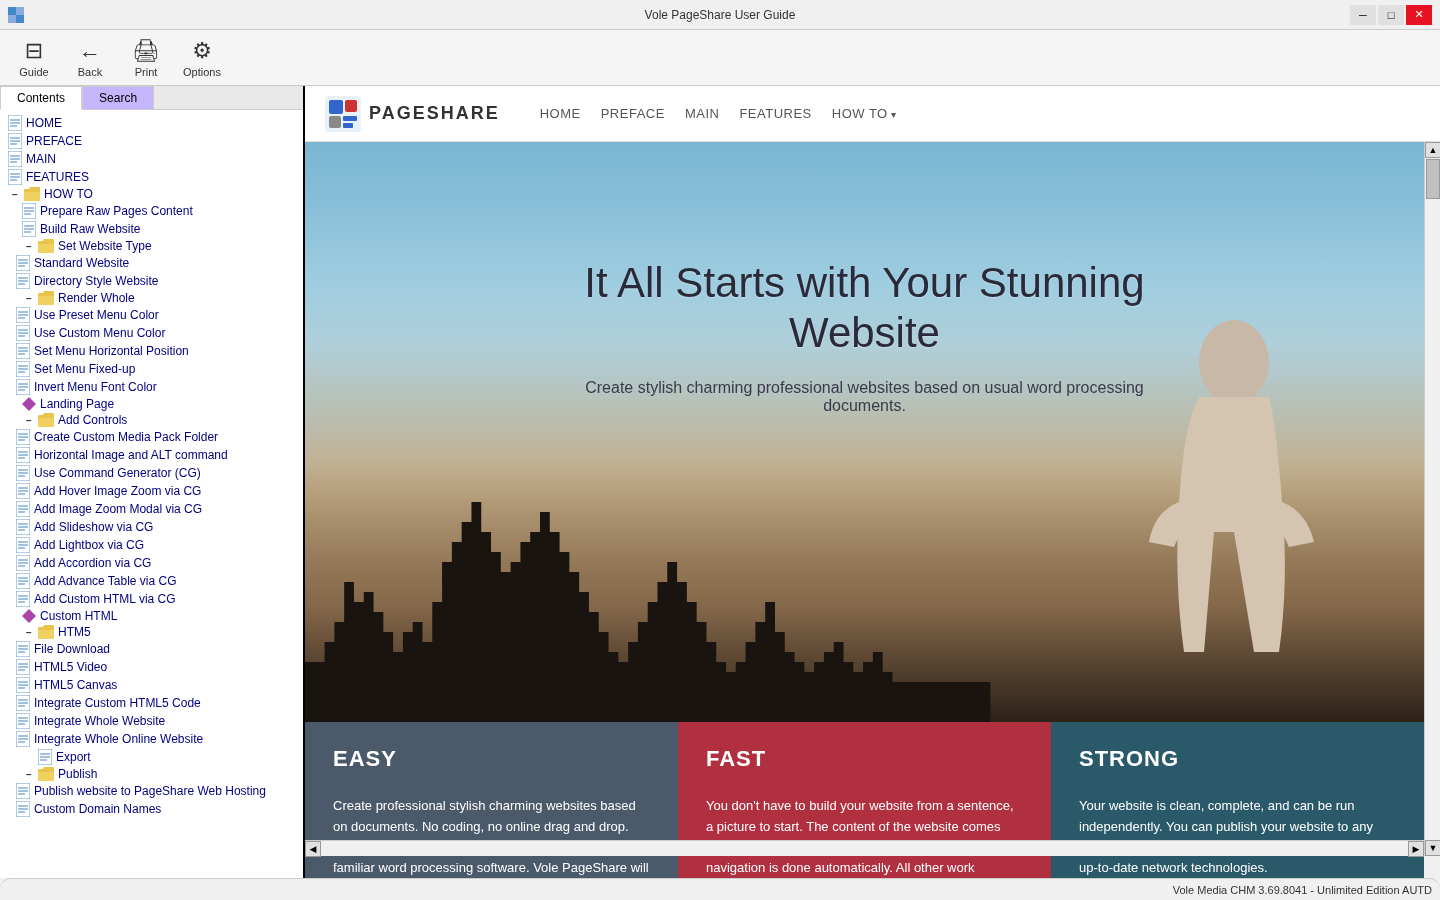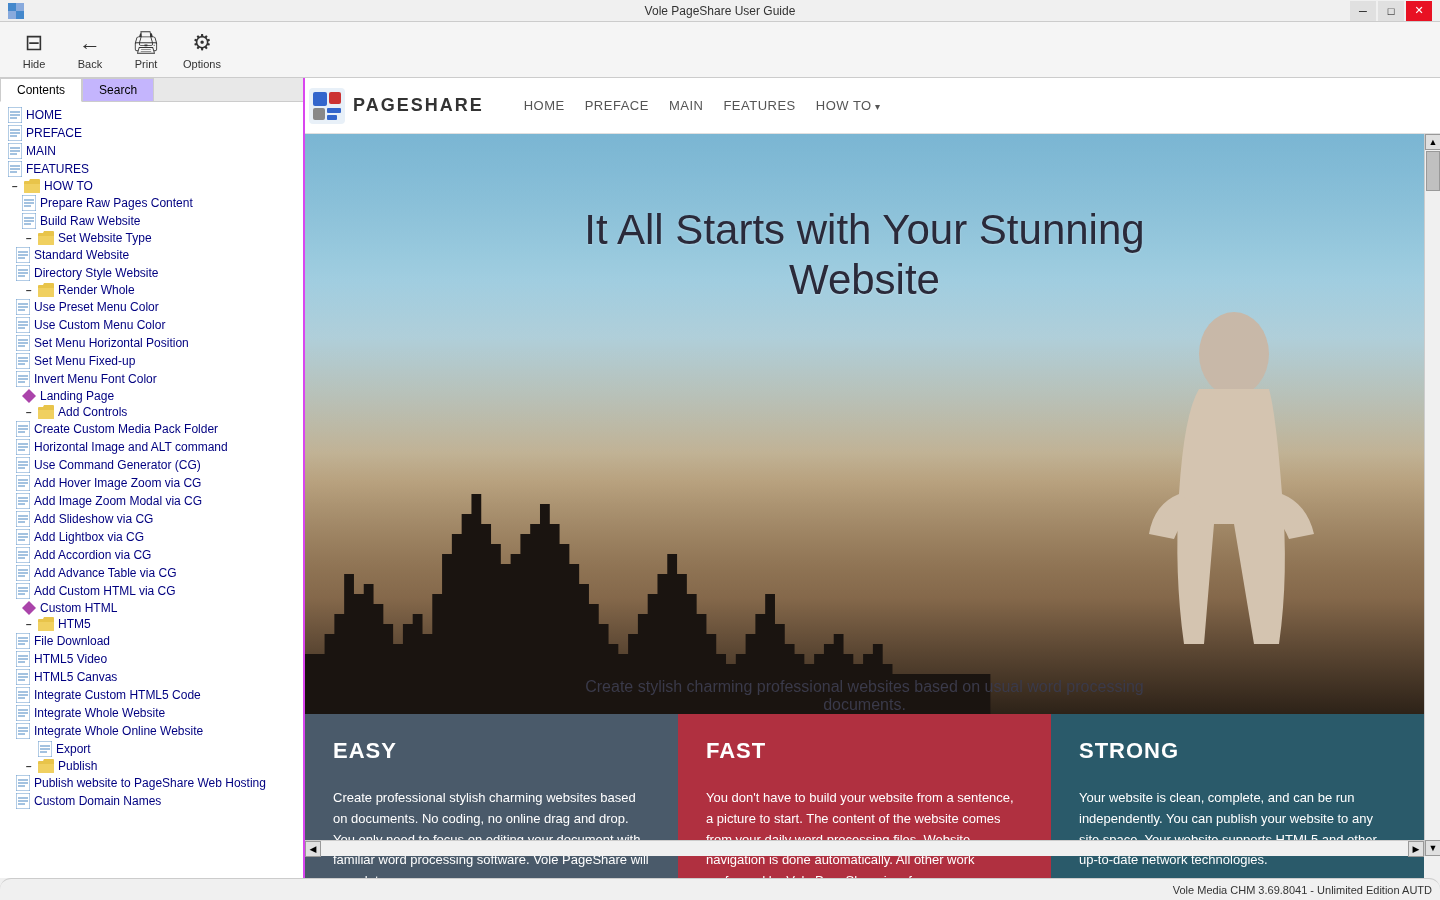--- a/index.html
+++ b/index.html
@@ -1,21 +1,21 @@
 <!DOCTYPE html>
 <html><head>
   <meta charset="utf-8">
   <style>
     * { margin: 0; padding: 0; box-sizing: border-box; }
     body { font-family: 'Segoe UI', Arial, sans-serif; font-size: 13px; background: #f0f0f0; width: 1440px; height: 900px; overflow: hidden; display: flex; flex-direction: column; }
 
     
     .title-bar {
       background: #f0f0f0;
-      height: 22px;
+      height: 30px;
       display: flex;
       align-items: center;
       justify-content: space-between;
       padding: 0 8px;
       border-bottom: 1px solid #ccc;
       user-select: none;
       gap: 25px;
     }
     .title-bar-title {
       position: absolute;
@@ -73,21 +73,21 @@
       display: flex;
       flex: 1;
       overflow: hidden;
     }
 
     
     .left-panel {
       width: 305px;
       min-width: 305px;
       background: white;
-      border-right: 2px solid #d946ef;
+      border-right: 2px solid #000000;
       display: flex;
       flex-direction: column;
       overflow: hidden;
     }
     .panel-tabs {
       display: flex;
       background: #e8e8e8;
       border-bottom: 1px solid #ccc;
     }
     .panel-tab {
@@ -133,21 +133,21 @@
       overflow: hidden;
       position: relative;
     }
 
     
     .site-header {
       background: white;
       height: 56px;
       display: flex;
       align-items: center;
-      padding: 0 4px;
+      padding: 0 20px;
       border-bottom: 1px solid #e0e0e0;
       gap: 24px;
     }
     .site-logo {
       display: flex;
       align-items: center;
       gap: 8px;
       margin-right: 16px;
     }
     .logo-text {
@@ -171,22 +171,22 @@
 
     
     .hero-section {
       position: relative;
       height: 580px;
       overflow: hidden;
       background: linear-gradient(to bottom, #87ceeb 0%, #b0d4e8 30%, #d4b896 70%, #c8a87a 100%);
       display: flex;
       flex-direction: column;
       align-items: center;
-      justify-content: space-between;
-      padding-top: 71px;
+      justify-content: flex-start;
+      padding-top: 116px;
     }
     .hero-bg {
       position: absolute;
       inset: 0;
       background: linear-gradient(180deg, #7eb8d4 0%, #9ecde0 20%, #b8d8e8 35%, #c4b090 60%, #a89070 75%, #8a7060 100%);
     }
     .hero-title {
       position: relative;
       font-size: 42px;
       font-weight: 300;
@@ -275,21 +275,21 @@
   <div class="title-bar-controls">
     <button class="title-btn">─</button>
     <button class="title-btn">□</button>
     <button class="title-btn close">✕</button>
   </div>
 </div>
 
 <div class="toolbar">
   <button class="toolbar-btn">
     <span class="toolbar-icon">⊟</span>
-    <span>Hide</span>
+    <span>Guide</span>
   </button>
   <button class="toolbar-btn">
     <span class="toolbar-icon">←</span>
     <span>Back</span>
   </button>
   <button class="toolbar-btn">
     <span class="toolbar-icon">🖨</span>
     <span>Print</span>
   </button>
   <button class="toolbar-btn">

